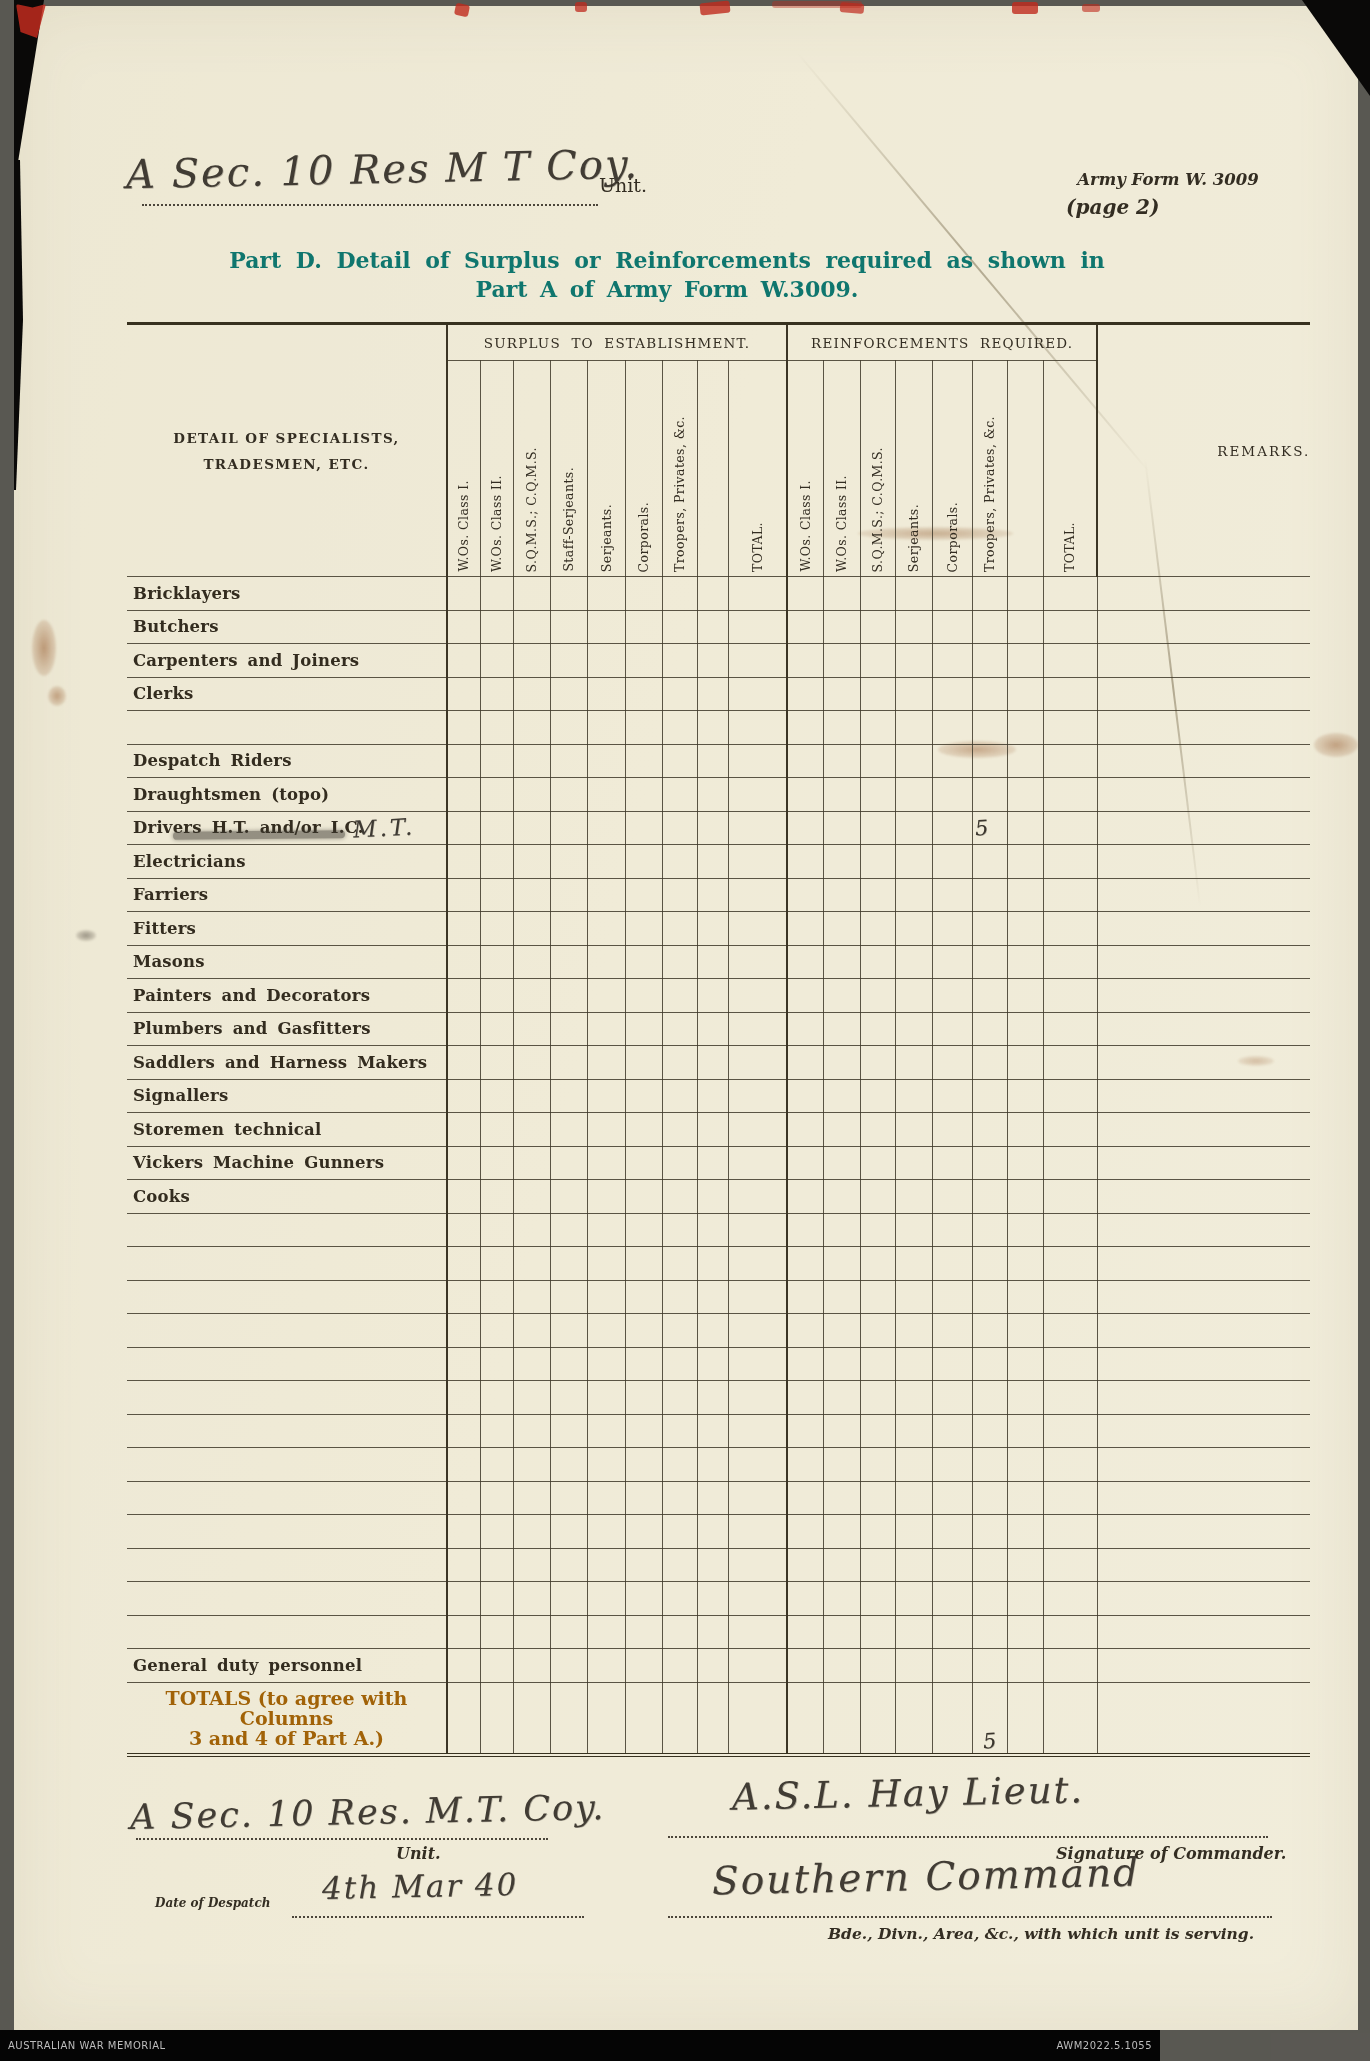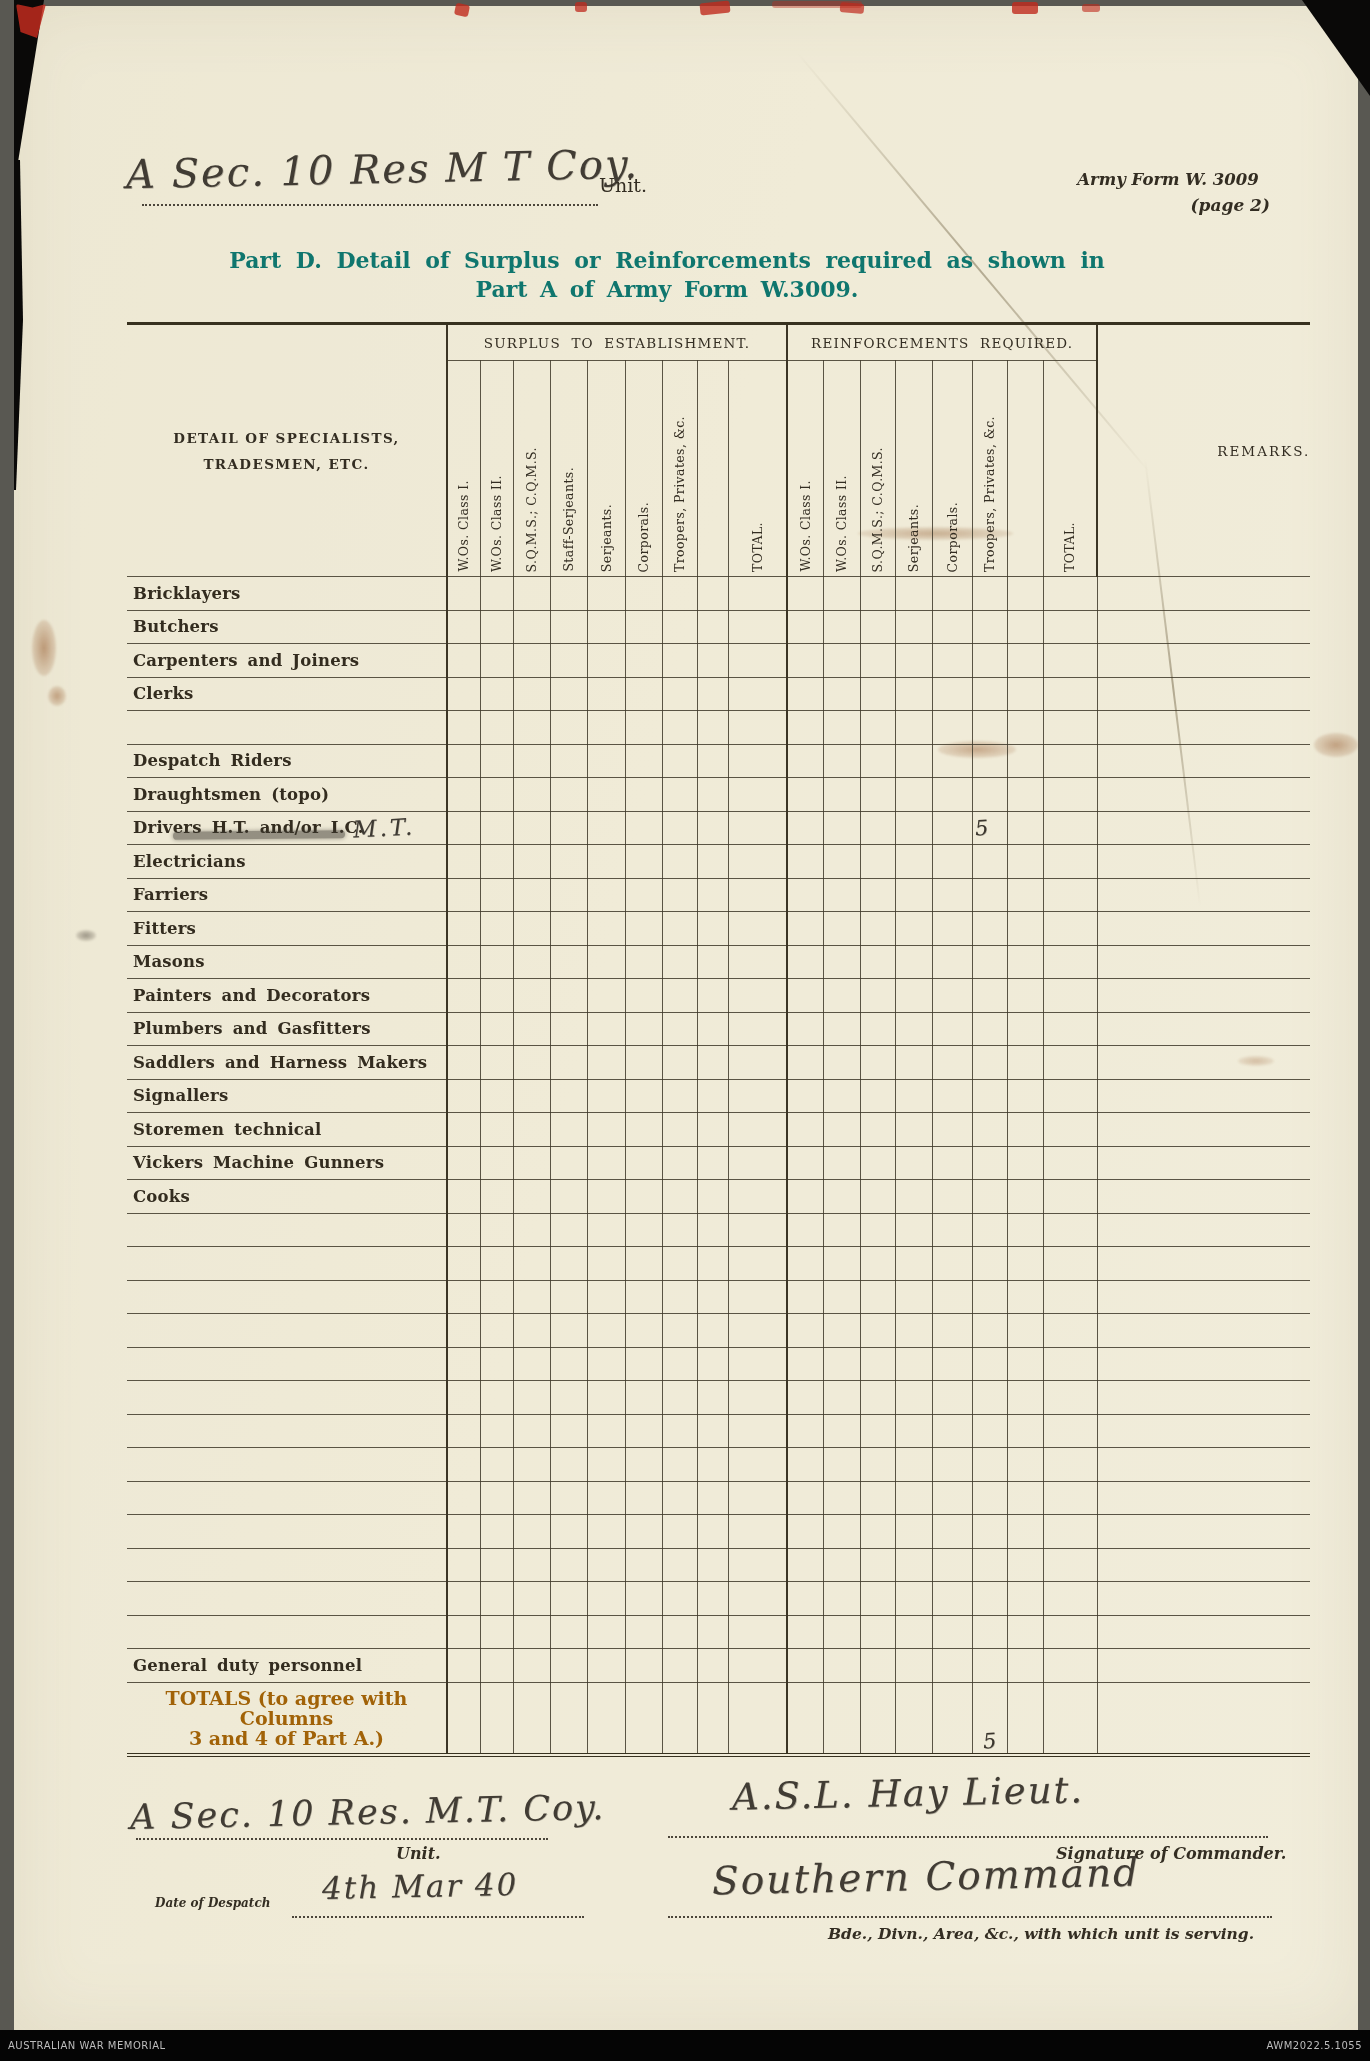--- a/index.html
+++ b/index.html
@@ -58,21 +58,21 @@
                    padding-left:6px;letter-spacing:.2px;}
   .smudge{position:absolute;left:46px;top:19px;width:172px;height:8px;border-radius:4px;
           background:rgba(58,53,46,.5);box-shadow:0 0 4px rgba(58,53,46,.5);transform:rotate(-.6deg);}
   .hand-note{position:absolute;left:226px;top:3px;font-style:italic;font-size:23px;color:#3e3a33;
              letter-spacing:3px;text-shadow:.5px .5px 0 rgba(62,57,49,.35);transform:rotate(-3deg);}
   .pencil-five{font-style:italic;font-size:21px;color:#3a352d;
                text-shadow:.5px .5px 0 rgba(58,53,46,.4);display:inline-block;transform:rotate(-4deg);}
   .totals-label{text-align:center;font-size:19px;font-weight:bold;color:#a16207;line-height:20px;}
   .five-bottom{vertical-align:bottom;text-align:center;}
   
-  .bottom-bar{position:absolute;left:0;top:2030px;width:1370px;height:31px;background:#050505;
+  .bottom-bar{position:absolute;left:0;top:2030px;width:1160px;height:31px;background:#050505;
               display:flex;justify-content:space-between;align-items:center;padding:0 8px;box-sizing:border-box;
               font-family:"DejaVu Sans","Liberation Sans",sans-serif;font-size:10px;color:#bdbdbd;letter-spacing:.5px;}
 </style>
 </head>
 <body>
 
 <div class="scan">
   <div class="paper"></div>
 
   <div class="fold-light"></div>
@@ -98,21 +98,21 @@
   <div class="stain" style="left:858px;top:527px;width:155px;height:13px;background:radial-gradient(rgba(140,85,40,.4),rgba(140,85,40,0));"></div>
   <div class="stain" style="left:938px;top:741px;width:78px;height:17px;background:radial-gradient(rgba(150,90,45,.45),rgba(150,90,45,0));"></div>
   <div class="stain" style="left:1314px;top:733px;width:44px;height:24px;background:radial-gradient(rgba(150,90,45,.5),rgba(150,90,45,0));"></div>
   <div class="stain" style="left:1238px;top:1056px;width:36px;height:10px;background:radial-gradient(rgba(150,90,45,.32),rgba(150,90,45,0));"></div>
 
   <div class="hand" style="left:126px;top:146px;font-size:40px;">A Sec. 10 Res M T Coy.</div>
   <div class="dotline" style="left:142px;top:204px;width:456px;"></div>
   <div class="printed" style="position:absolute;left:599px;top:174px;font-size:19px;">Unit.</div>
 
   <div class="lbl-italic" style="left:1066px;top:170px;width:204px;text-align:center;font-size:16.5px;">Army Form W. 3009</div>
-  <div class="lbl-italic" style="left:1066px;top:195px;width:204px;text-align:right;font-size:17px;">(page 2)</div>
+  <div class="lbl-italic" style="left:1066px;top:195px;width:204px;text-align:left;font-size:20px;">(page 2)</div>
 
   <div class="title" style="top:247px;word-spacing:7px;">Part D.   Detail of Surplus or Reinforcements required as shown in</div>
   <div class="title" style="top:276px;word-spacing:5px;text-align:center;">Part A of Army Form W.3009.</div>
 
   <div class="grid-wrap">
     <table class="grid" id="grid">
         <colgroup>
           <col style="width: 320px;">
           <col style="width: 33px;">
           <col style="width: 33px;">

